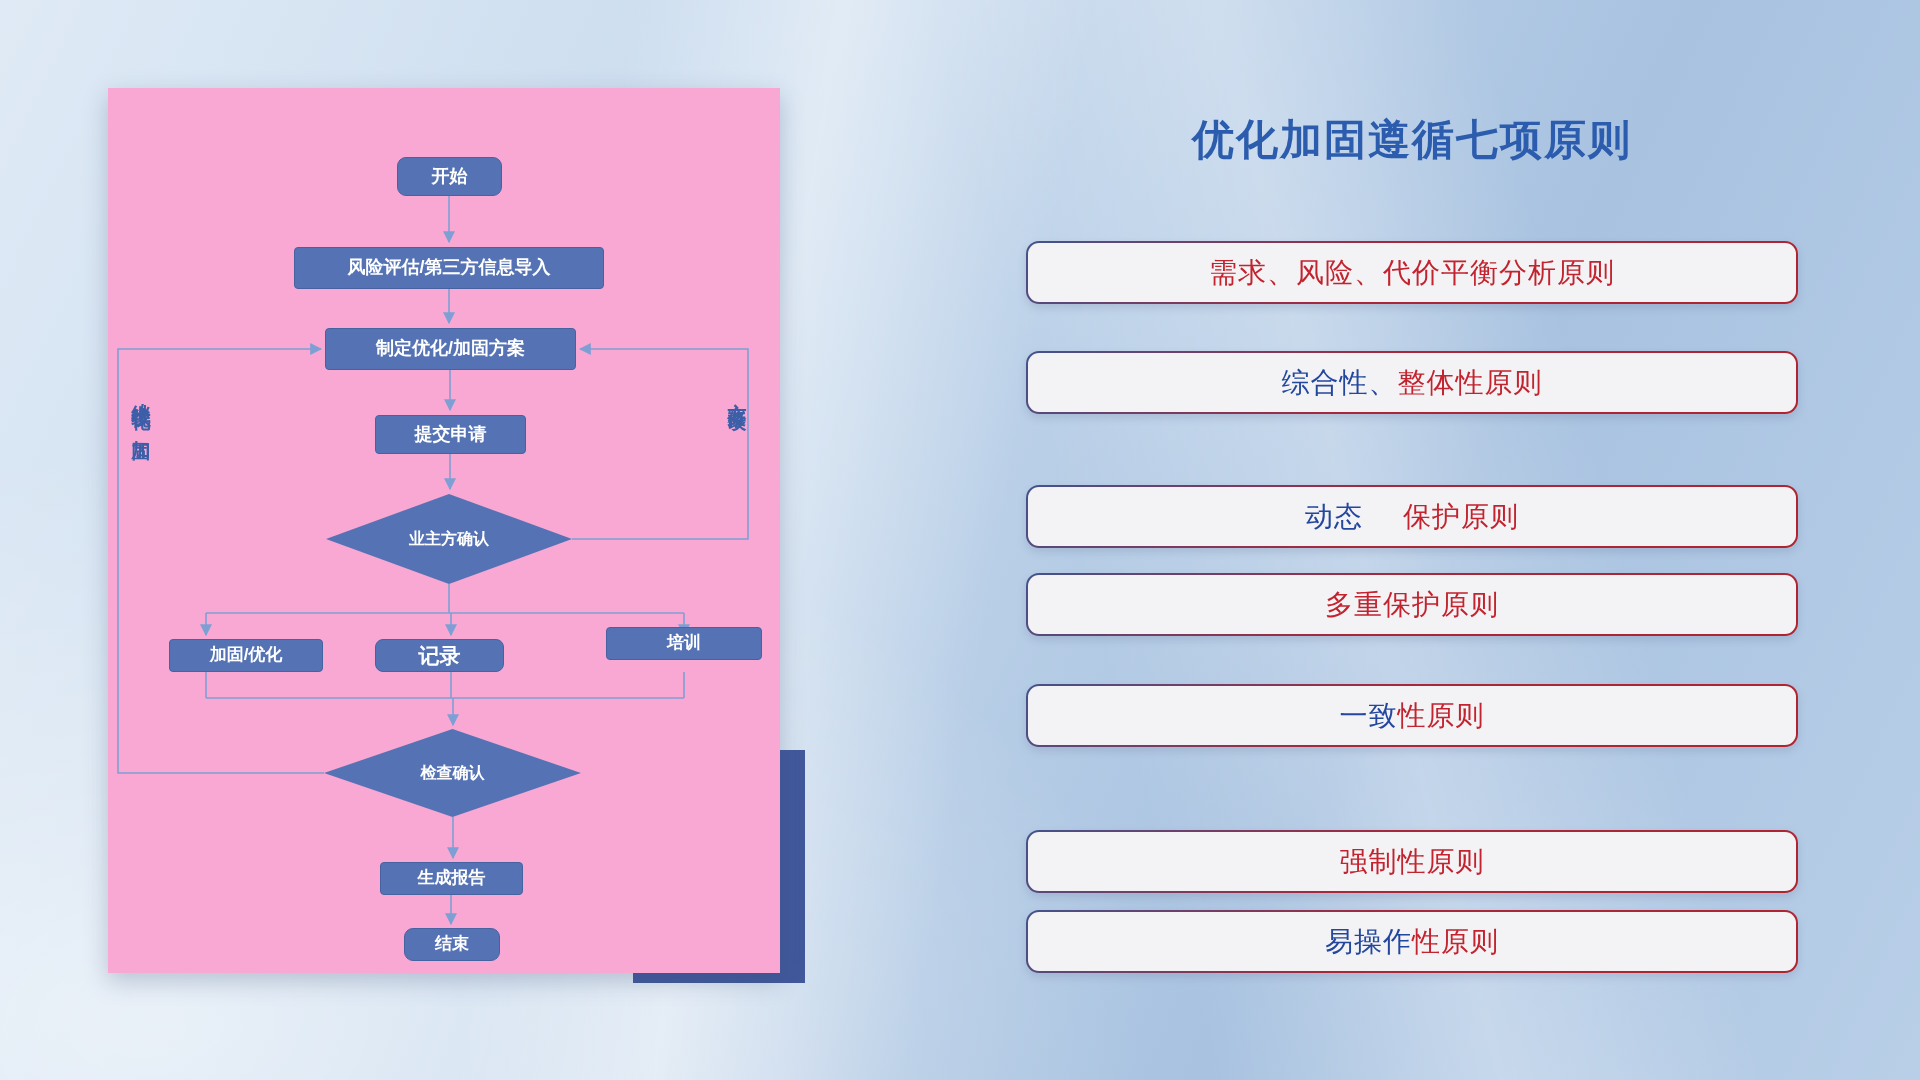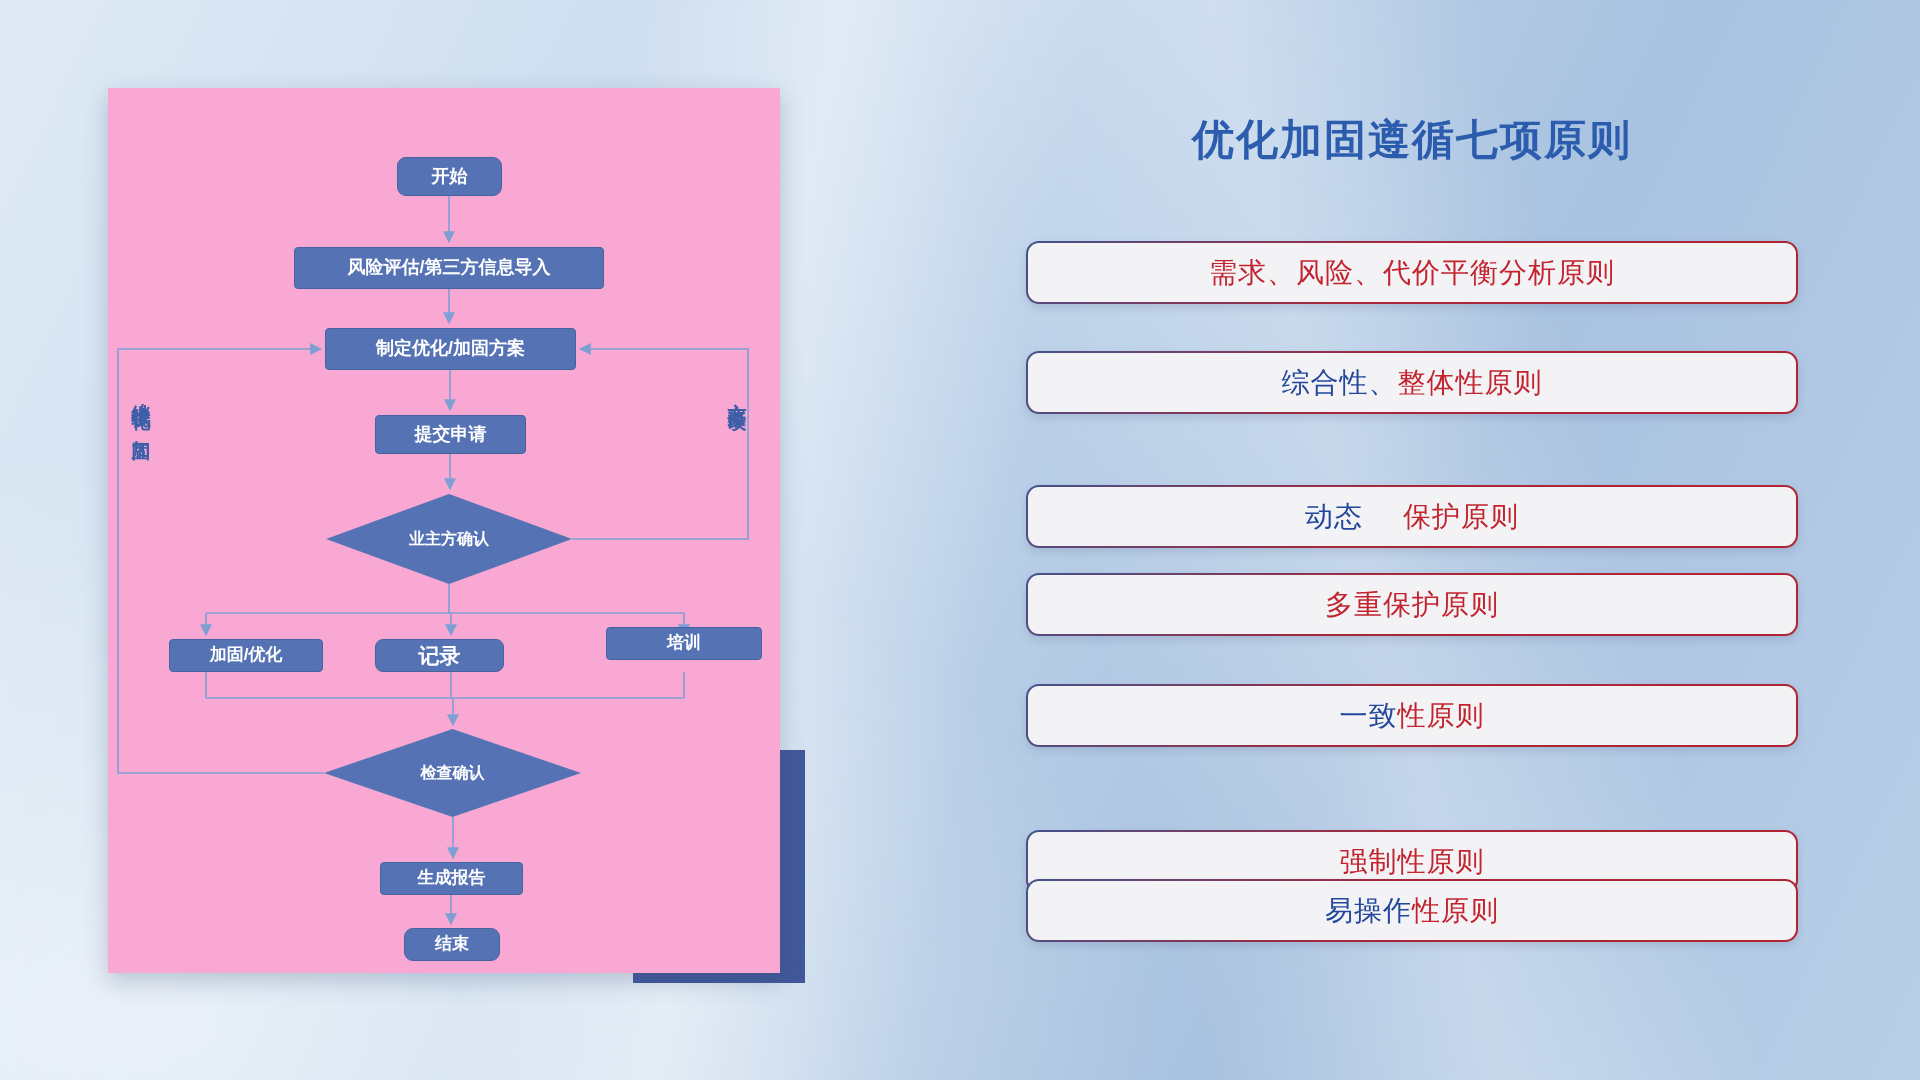--- a/index.html
+++ b/index.html
@@ -62,21 +62,21 @@
     position:absolute; left:1026px; width:772px; height:63px;
     display:flex; align-items:center; justify-content:center;
     border:2px solid transparent; border-radius:13px;
     background:
       linear-gradient(#f3f3f5,#f3f3f5) padding-box,
       linear-gradient(135deg,#42538c 0%, #a8273a 45%, #b02430 100%) border-box;
     box-shadow:0 4px 8px rgba(80,90,130,.18);
     font-size:28px; letter-spacing:1px; z-index:2;
   }
   #p-0 { top:241px; } #p-1 { top:351px; } #p-2 { top:485px;gap:40px; } #p-3 { top:573px; }
-  #p-4 { top:684px; } #p-5 { top:795px;margin-top:35px; } #p-6 { top:879px; }
+  #p-4 { top:684px; } #p-5 { top:795px;margin-top:35px; } #p-6 { top:910px; }
   .principle .blue { color:#24479e; }
   .principle .red  { color:#c2232e; }
 </style>
 </head>
 <body>
 
 <div class="card-shadow"></div>
 
 <div class="card">
   <svg class="flow-lines" viewBox="0 0 672 885">

